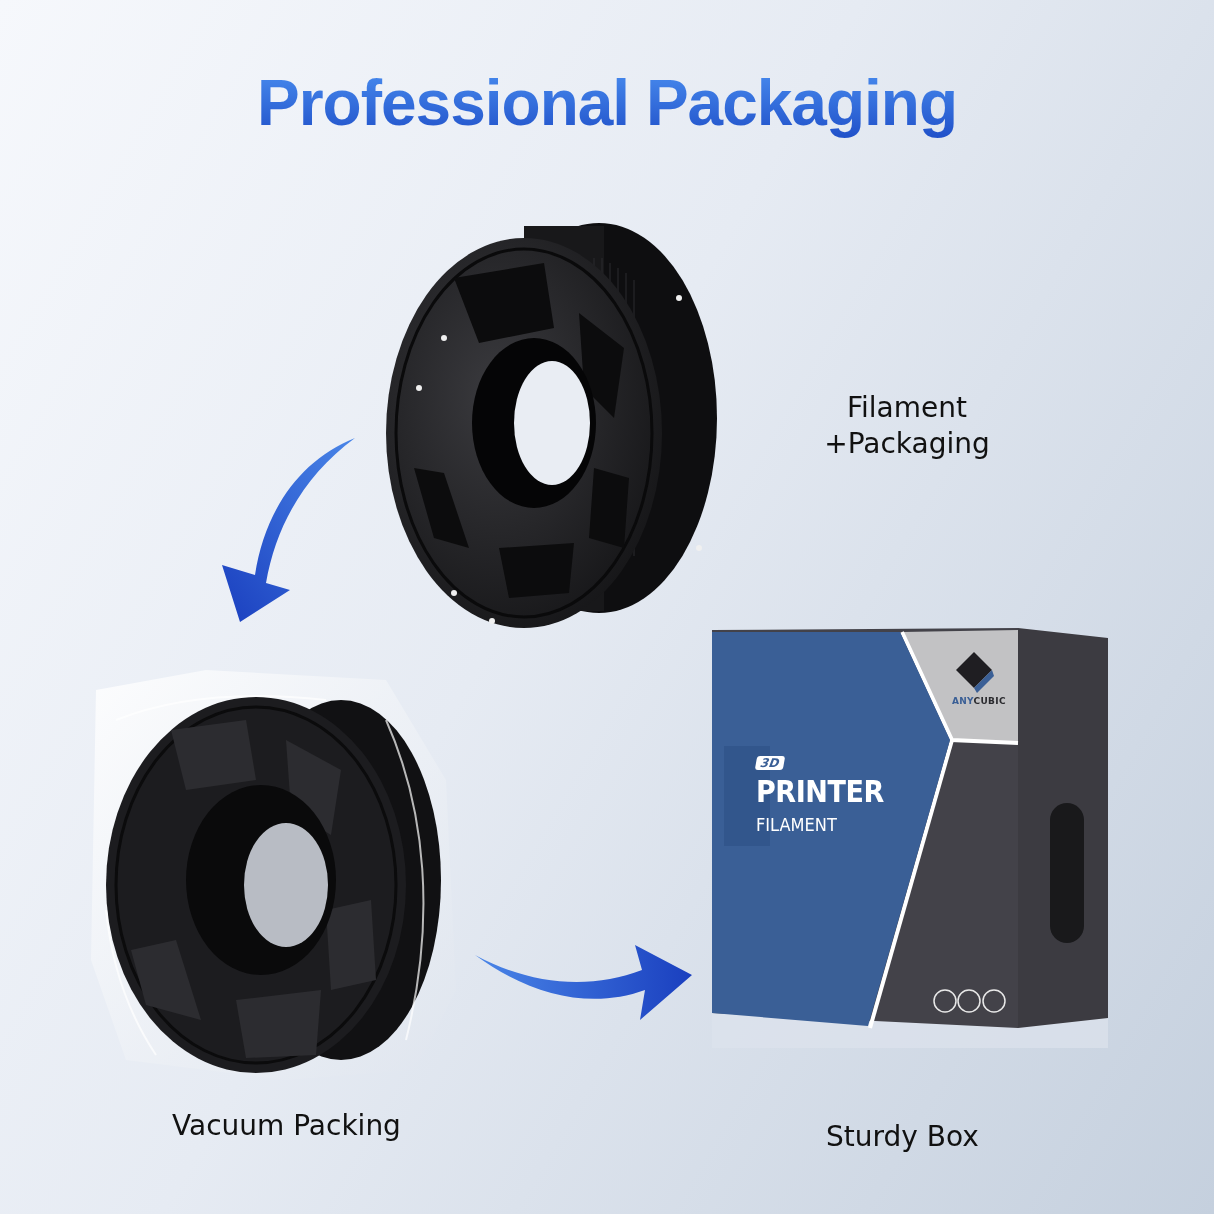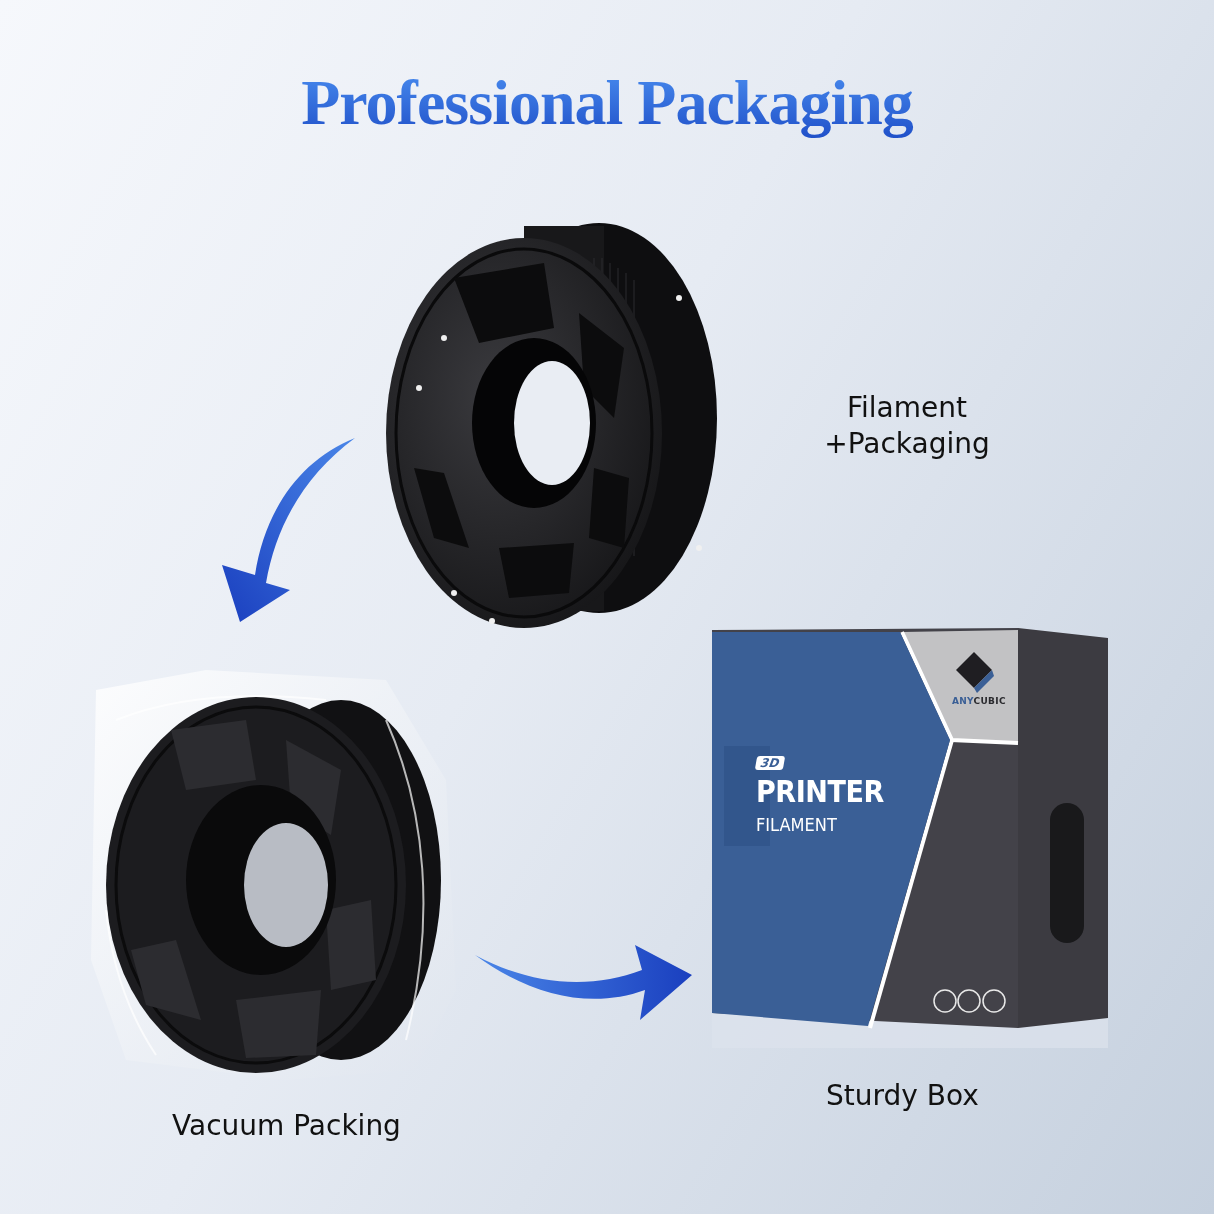--- a/index.html
+++ b/index.html
@@ -4,32 +4,32 @@
 <style>
   * { margin:0; padding:0; box-sizing:border-box; }
   html, body { width:1214px; height:1214px; overflow:hidden; }
   body {
     position:relative;
     background: linear-gradient(120deg, #f6f8fc 0%, #e6ebf3 45%, #c5d0de 100%);
     font-family: "DejaVu Sans", sans-serif;
   }
   .title {
     position:absolute; left:0; top:66px; width:1214px; text-align:center;
-    font-family:Liberation Serif, serif; font-weight:bold;
+    font-family:Liberation Sans, sans-serif; font-weight:bold;
     font-size:64px; letter-spacing:-1px;
     background: linear-gradient(180deg, #4a8ef0 0%, #1f4fc8 100%);
     -webkit-background-clip:text; background-clip:text; color:transparent;
   }
   .label {
     position:absolute; color:#111; font-family:"DejaVu Sans", sans-serif;
     font-size:28px; line-height:36px;
   }
   .lbl-filament { left:812px; top:390px; text-align:center; width:190px; }
   .lbl-vacuum { left:172px; top:1108px; }
-  .lbl-box { left:826px; top:1078px; }
+  .lbl-box { left:826px; top:1119px; }
 
   
   .spool { position:absolute; }
   .spool svg { display:block; }
 
   
   .box { position:absolute; left:712px; top:628px; width:396px; height:420px; }
 
   .arrow { position:absolute; }
 </style>

